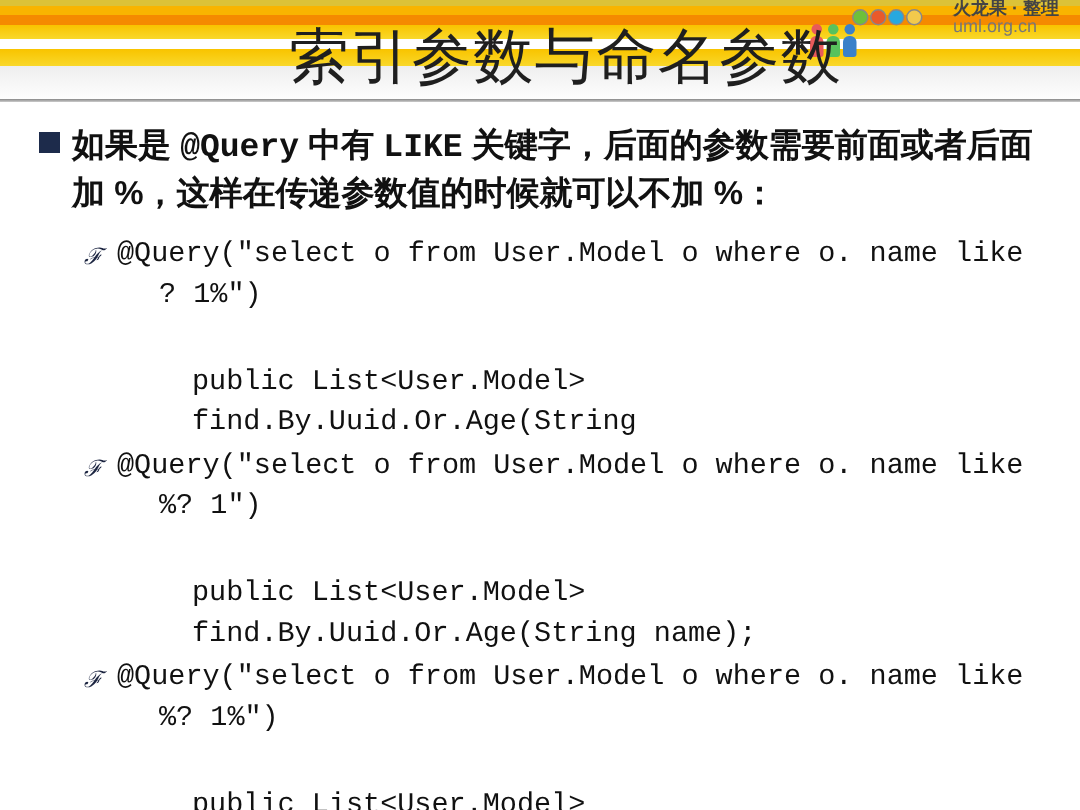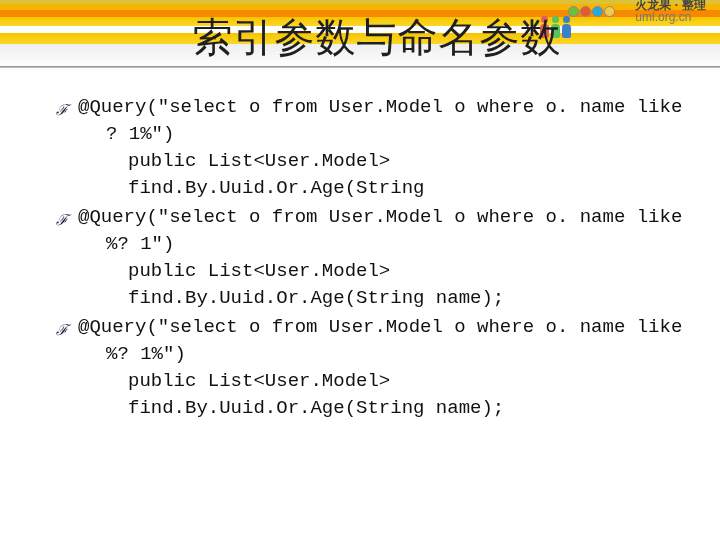--- a/index.html
+++ b/index.html
@@ -97,21 +97,21 @@
   .item{
     position:relative; padding-left:22px; margin-bottom:2px;
   }
   .item .bullet{
     position:absolute; left:0; top:3px; font-size:15px; font-style:italic;
     font-family:"Times New Roman",serif; color:#1b2440;
   }
   .item .l{display:block;}
   .item .ind1{padding-left:28px;}
   .item .ind2{padding-left:50px;}
-  .item .pub{font-weight:normal;}
+  .item .pub{font-weight:normal;margin-top:31px;}
 </style>
 </head>
 <body>
 
 <div class="header"></div>
 <div class="brand">
   <div class="circles">
     <span class="c c1"></span>
       <span class="c c2"></span>
       <span class="c c3"></span>
@@ -125,20 +125,26 @@
 <div class="people">
   <span class="p1"></span>
     <span class="p2"></span>
     <span class="p3"></span>
 </div>
 
 <div class="title">索引参数与命名参数</div>
 <div class="thin-line"></div>
 
 <div class="content">
+  <div class="lead">
+    <div class="sq"></div>
+    <div class="lead-text">
+      <span>如果是 </span><span class="mono">@Query</span><span> 中有 </span><span class="mono">LIKE</span><span> 关键字，后面的参数需要前面或者后面加 %，这样在传递参数值的时候就可以不加 %：</span>
+    </div>
+  </div>
 
   <div class="items">
 
     <div class="item">
       <span class="bullet">ℱ</span>
       <span class="l">@Query("select o from User.Model o where o. name like</span>
       <span class="l ind1">? 1%")</span>
       <span class="l ind2 pub">public List&lt;User.Model&gt; find.By.Uuid.Or.Age(String</span>
     </div>
 

